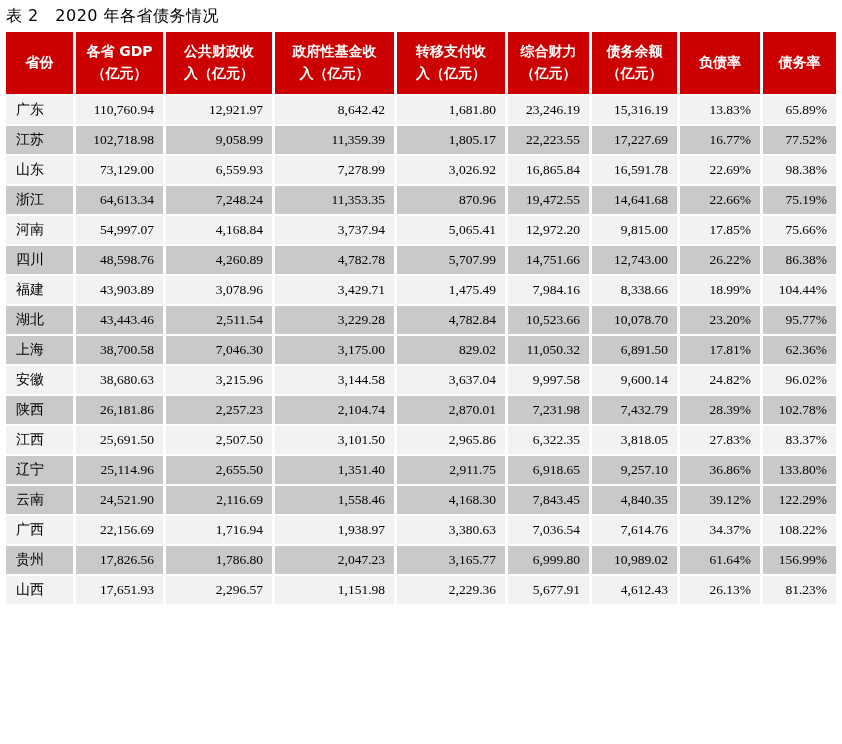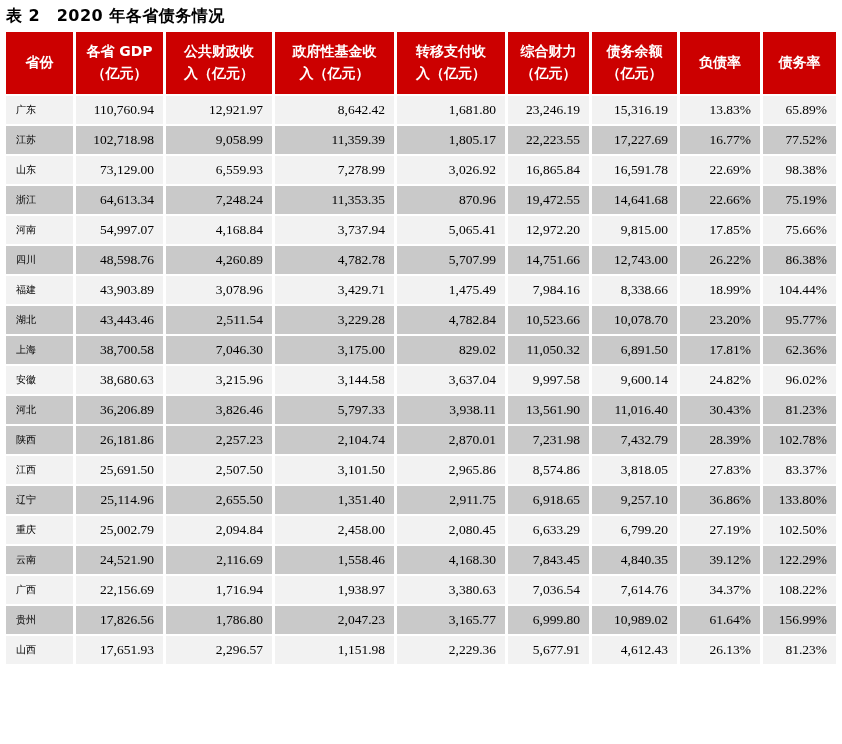--- a/index.html
+++ b/index.html
@@ -7,21 +7,21 @@
   .page {
     width: 842px;
     height: 744px;
     overflow: hidden;
     background: #ffffff;
     font-family: "Liberation Serif", "DejaVu Serif", serif;
     color: #000000;
   }
   .table-caption {
     font-family: "DejaVu Sans", "Liberation Sans", sans-serif;
-    font-weight: bold;
+    font-weight: normal;
     font-size: 16px;
     line-height: 22px;
     padding: 5px 0 3px 6px;
     color: #000000;
     letter-spacing: 0.5px;
   }
   table.debt-table {
     border-collapse: separate;
     border-spacing: 3px 2px;
     table-layout: fixed;
@@ -42,21 +42,21 @@
   }
   td.cell {
     height: 28px;
     font-size: 13.5px;
     vertical-align: middle;
     white-space: nowrap;
     overflow: hidden;
   }
   tr.row-odd td.cell  { background: #F2F2F2; }
   tr.row-even td.cell { background: #C9C9C9; }
-  td.cell.align-left  { text-align: left;  padding-left: 10px; font-size: 10px; }
+  td.cell.align-left  { text-align: left;  padding-left: 10px; font-size: 14px; }
   td.cell.align-right { text-align: right; padding-right: 9px; }
 </style>
 </head>
 <body>
 
 <div class="page">
   <div class="table-caption">表 2　2020 年各省债务情况</div>
 
   <table class="debt-table">
     <colgroup>
@@ -188,74 +188,52 @@
           <td class="cell align-right">38,680.63</td>
           <td class="cell align-right">3,215.96</td>
           <td class="cell align-right">3,144.58</td>
           <td class="cell align-right">3,637.04</td>
           <td class="cell align-right">9,997.58</td>
           <td class="cell align-right">9,600.14</td>
           <td class="cell align-right">24.82%</td>
           <td class="cell align-right">96.02%</td>
         </tr>
         <tr class="row-even">
-          <td class="cell align-left">河北</td>
-          <td class="cell align-right">36,206.89</td>
-          <td class="cell align-right">3,826.46</td>
-          <td class="cell align-right">5,797.33</td>
-          <td class="cell align-right">3,938.11</td>
-          <td class="cell align-right">13,561.90</td>
-          <td class="cell align-right">11,016.40</td>
-          <td class="cell align-right">30.43%</td>
-          <td class="cell align-right">81.23%</td>
-        </tr>
-        <tr class="row-even">
           <td class="cell align-left">陕西</td>
           <td class="cell align-right">26,181.86</td>
           <td class="cell align-right">2,257.23</td>
           <td class="cell align-right">2,104.74</td>
           <td class="cell align-right">2,870.01</td>
           <td class="cell align-right">7,231.98</td>
           <td class="cell align-right">7,432.79</td>
           <td class="cell align-right">28.39%</td>
           <td class="cell align-right">102.78%</td>
         </tr>
         <tr class="row-odd">
           <td class="cell align-left">江西</td>
           <td class="cell align-right">25,691.50</td>
           <td class="cell align-right">2,507.50</td>
           <td class="cell align-right">3,101.50</td>
           <td class="cell align-right">2,965.86</td>
-          <td class="cell align-right">8,574.86</td>
+          <td class="cell align-right">6,322.35</td>
           <td class="cell align-right">3,818.05</td>
           <td class="cell align-right">27.83%</td>
           <td class="cell align-right">83.37%</td>
         </tr>
         <tr class="row-even">
           <td class="cell align-left">辽宁</td>
           <td class="cell align-right">25,114.96</td>
           <td class="cell align-right">2,655.50</td>
           <td class="cell align-right">1,351.40</td>
           <td class="cell align-right">2,911.75</td>
           <td class="cell align-right">6,918.65</td>
           <td class="cell align-right">9,257.10</td>
           <td class="cell align-right">36.86%</td>
           <td class="cell align-right">133.80%</td>
         </tr>
-        <tr class="row-odd">
-          <td class="cell align-left">重庆</td>
-          <td class="cell align-right">25,002.79</td>
-          <td class="cell align-right">2,094.84</td>
-          <td class="cell align-right">2,458.00</td>
-          <td class="cell align-right">2,080.45</td>
-          <td class="cell align-right">6,633.29</td>
-          <td class="cell align-right">6,799.20</td>
-          <td class="cell align-right">27.19%</td>
-          <td class="cell align-right">102.50%</td>
-        </tr>
         <tr class="row-even">
           <td class="cell align-left">云南</td>
           <td class="cell align-right">24,521.90</td>
           <td class="cell align-right">2,116.69</td>
           <td class="cell align-right">1,558.46</td>
           <td class="cell align-right">4,168.30</td>
           <td class="cell align-right">7,843.45</td>
           <td class="cell align-right">4,840.35</td>
           <td class="cell align-right">39.12%</td>
           <td class="cell align-right">122.29%</td>

